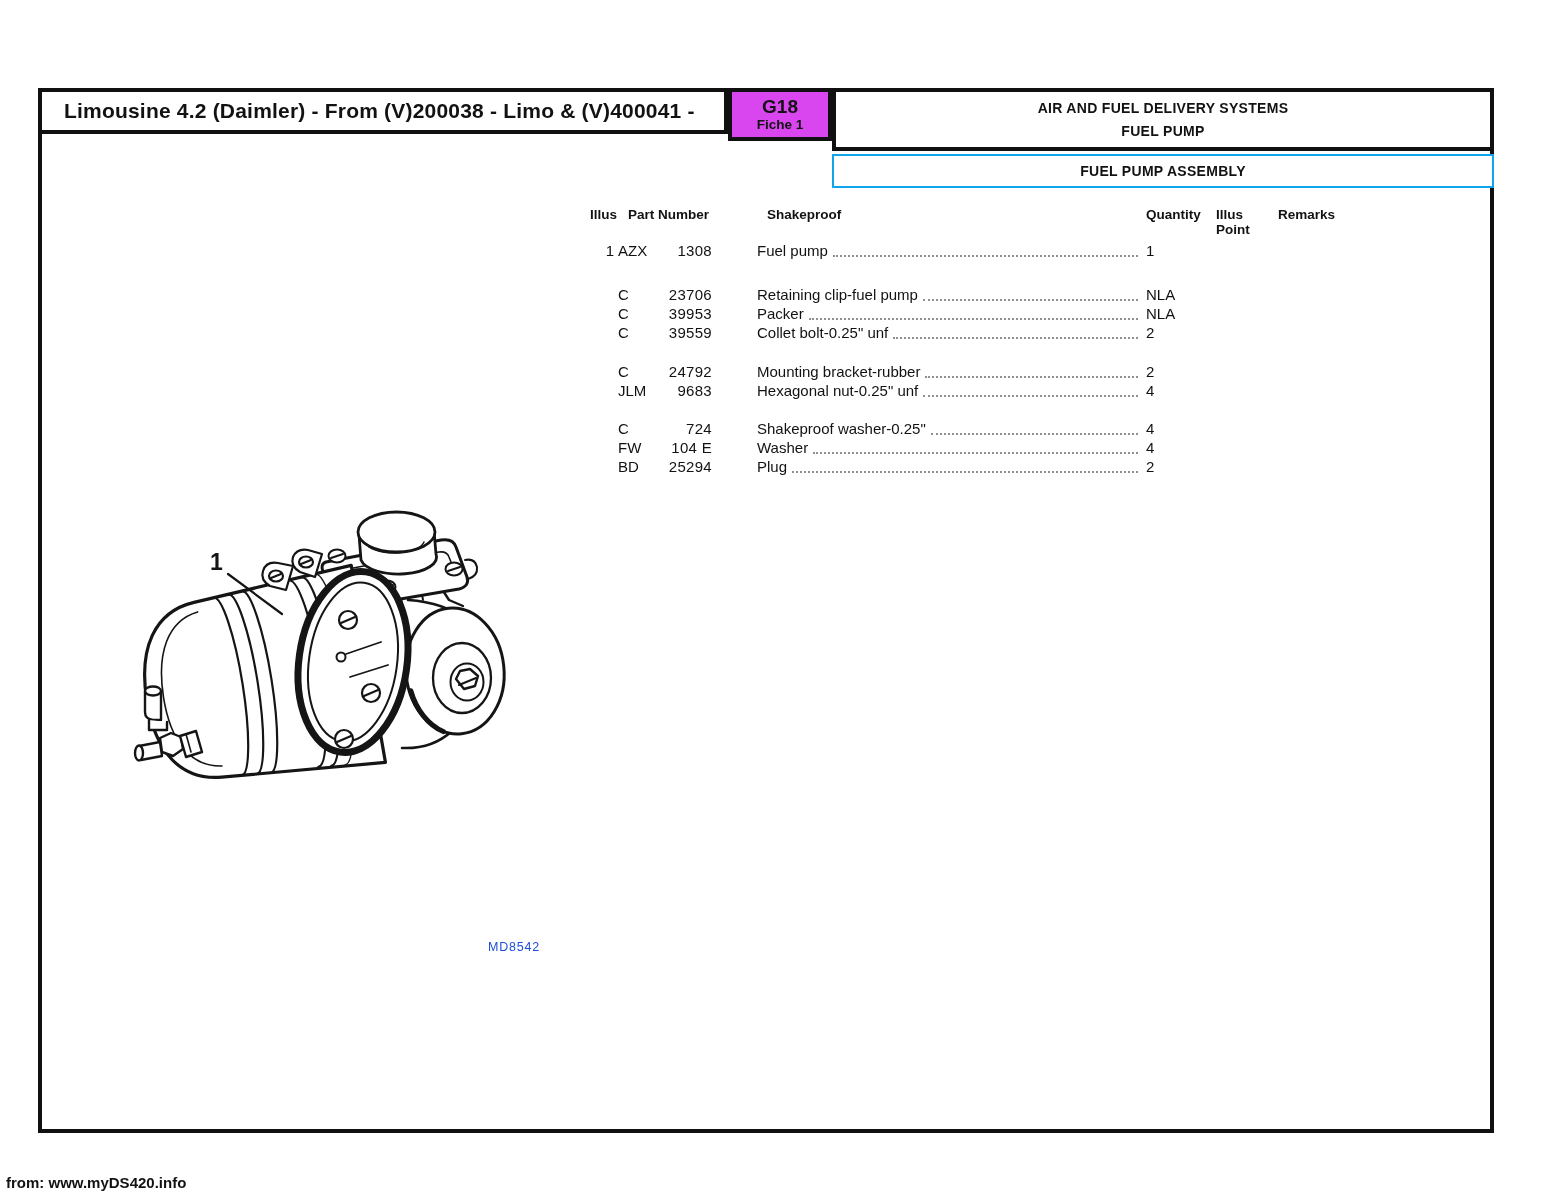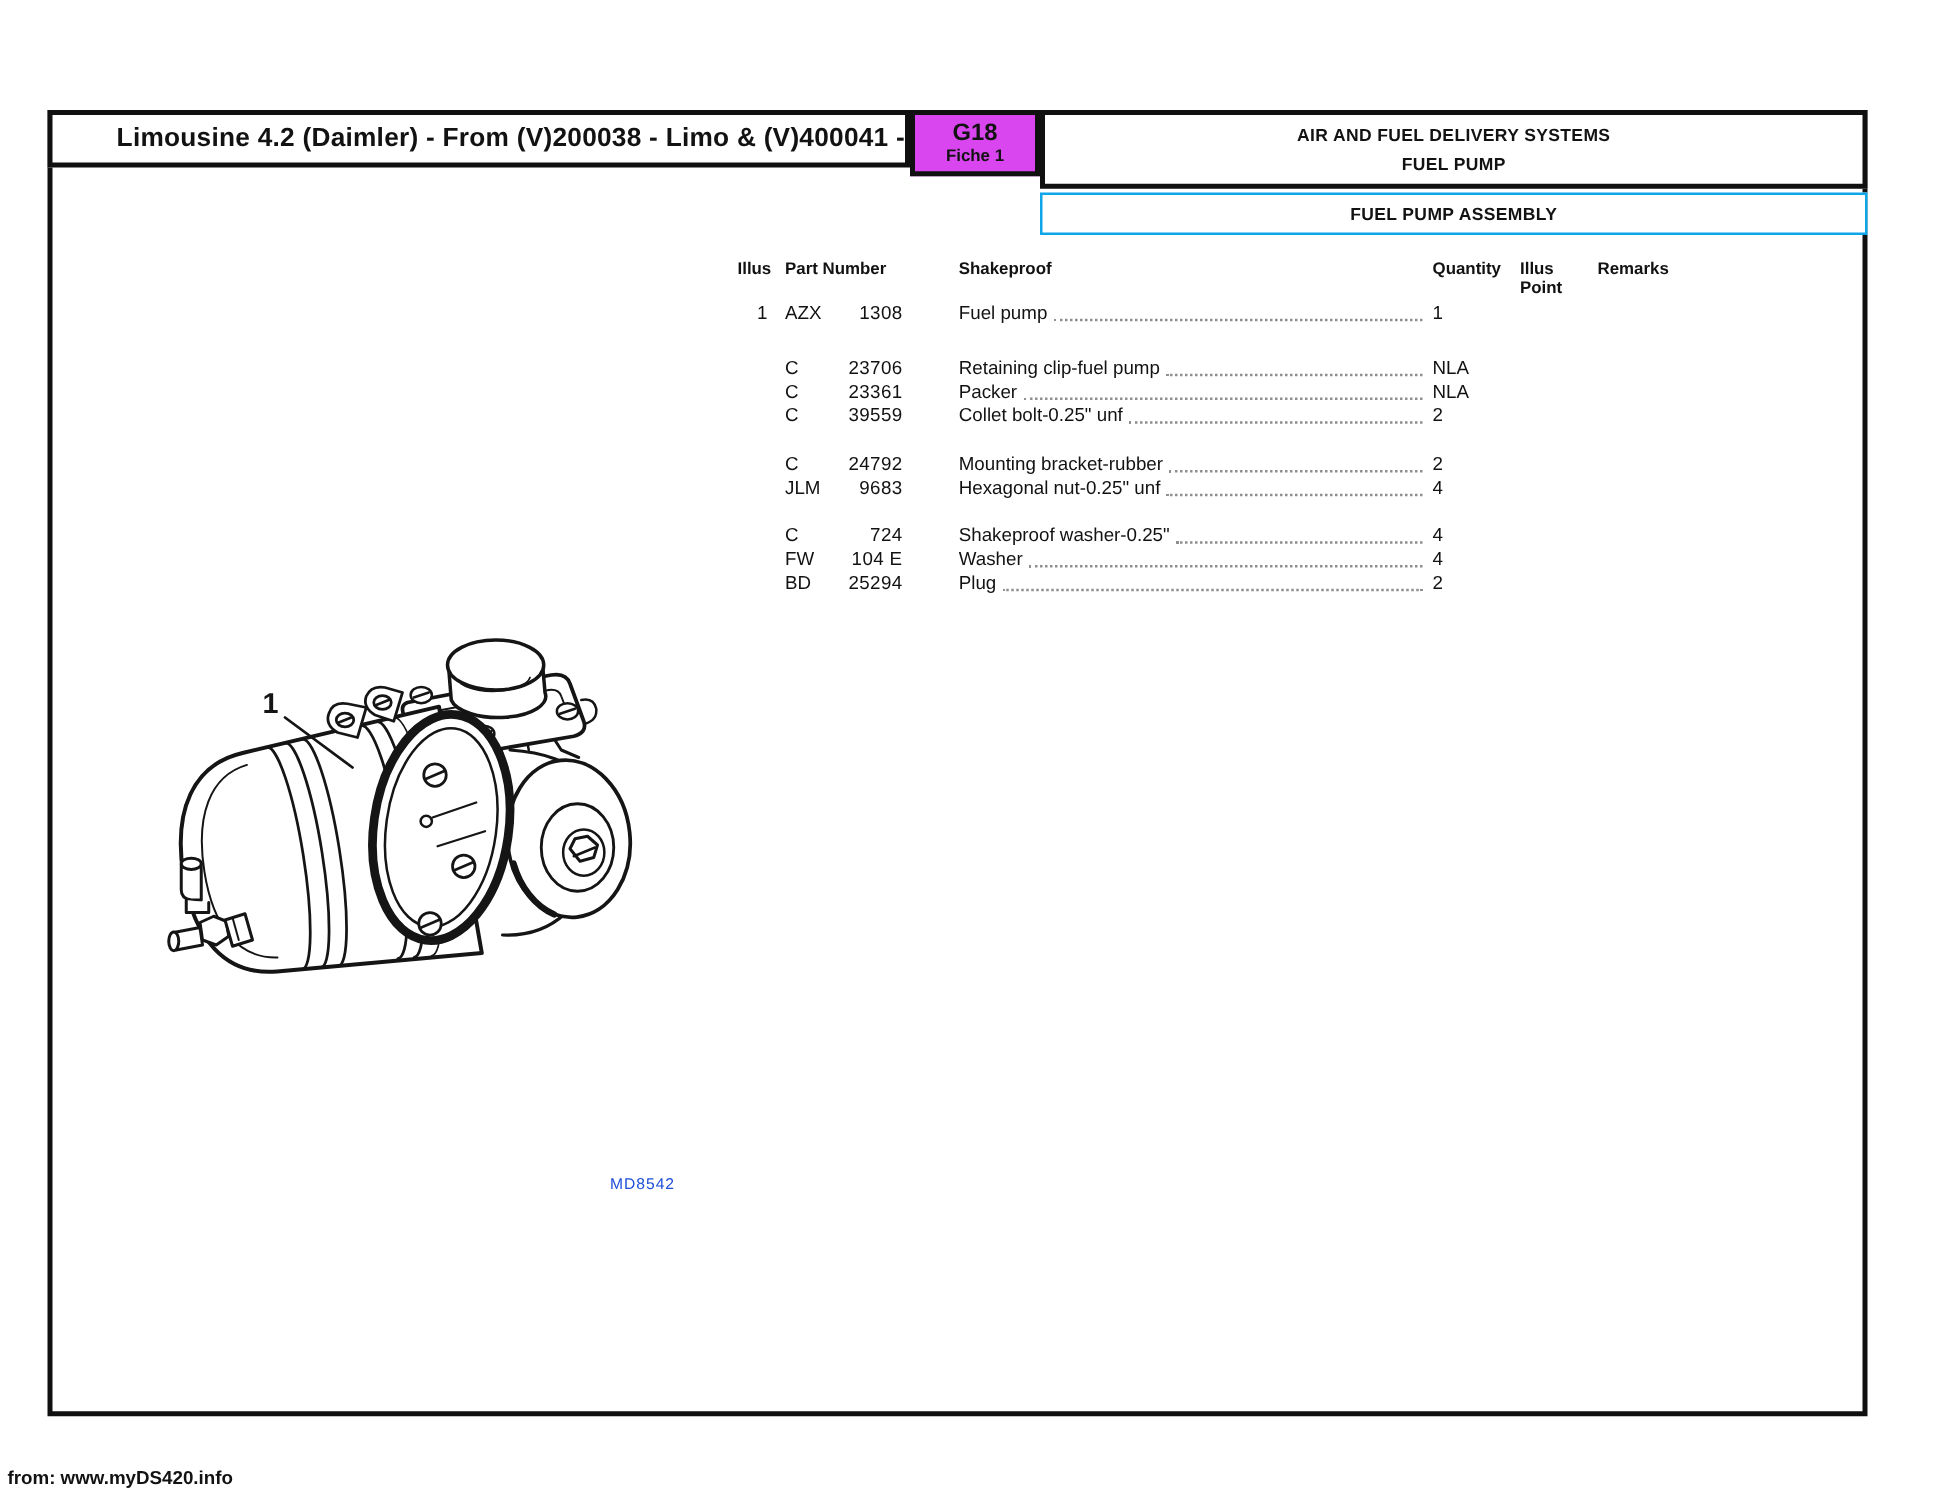--- a/index.html
+++ b/index.html
@@ -11,22 +11,22 @@
   }
   .abs { position:absolute; }
 
   
   .frame { left:38px; top:88px; width:1456px; height:1045px;
            border:4px solid #101010; background:#ffffff; }
 
   
   .title-box { left:38px; top:88px; width:690px; height:46px;
     border:4px solid #101010; background:#fff; z-index:3;
-    display:flex; align-items:center; padding-left:46px;
-    font-size:21px; font-weight:bold; letter-spacing:0.2px; white-space:nowrap;justify-content:flex-end; }
+    display:flex; align-items:center; padding-left:22px;
+    font-size:21px; font-weight:bold; letter-spacing:0.2px; white-space:nowrap; }
   .g18-box { left:728px; top:88px; width:104px; height:53px;
     border:4px solid #101010; background:#d946ef; z-index:4;
     display:flex; flex-direction:column; align-items:center; justify-content:center; }
   .g18-code { font-size:19px; font-weight:bold; line-height:20px; }
   .g18-fiche { font-size:13.5px; font-weight:bold; line-height:15px; }
   .sys-box { left:832px; top:88px; width:662px; height:63px;
     border:4px solid #101010; background:#fff; z-index:3;
     display:flex; flex-direction:column; align-items:center; justify-content:space-evenly;
     padding:0 0; }
   .sys-line { font-size:14px; font-weight:bold; letter-spacing:0.3px; }
@@ -46,21 +46,21 @@
   .h-change span { display:block; }
   .h-remarks { width:72px; }
 
   .tgroup { }
   .tgroup:nth-child(1) { margin-top:4px; }
   .tgroup:nth-child(2) { margin-top:25px; }
   .tgroup:nth-child(3) { margin-top:20px; }
   .tgroup:nth-child(4) { margin-top:19px; }
   .trow { display:flex; font-size:15px; line-height:19px; align-items:baseline; }
   .c-illus { width:24px; text-align:right; }
-  .c-prefix { width:50px; margin-left:14px; }
+  .c-prefix { width:50px; margin-left:4px; }
   .c-number { width:44px; text-align:right; letter-spacing:0.3px; }
   .c-desc { margin-left:45px; white-space:nowrap; }
   .c-dots { flex:1; border-bottom:2px dotted #8f8f8f; margin:0 8px 3px 5px; align-self:flex-end; height:15px; }
   .c-qty { width:70px; }
   .c-change { width:62px; }
   .c-remarks { width:72px; }
 
   
   .illustration { left:110px; top:490px; width:440px; height:330px; z-index:2; }
 
@@ -122,21 +122,21 @@
     <span class="c-number">23706</span>
     <span class="c-desc">Retaining clip-fuel pump</span>
     <span class="c-dots"></span>
     <span class="c-qty">NLA</span>
     <span class="c-change"></span>
     <span class="c-remarks"></span>
   </div>
         <div class="trow">
     <span class="c-illus"></span>
     <span class="c-prefix">C</span>
-    <span class="c-number">23361</span>
+    <span class="c-number">39953</span>
     <span class="c-desc">Packer</span>
     <span class="c-dots"></span>
     <span class="c-qty">NLA</span>
     <span class="c-change"></span>
     <span class="c-remarks"></span>
   </div>
         <div class="trow">
     <span class="c-illus"></span>
     <span class="c-prefix">C</span>
     <span class="c-number">39559</span>

